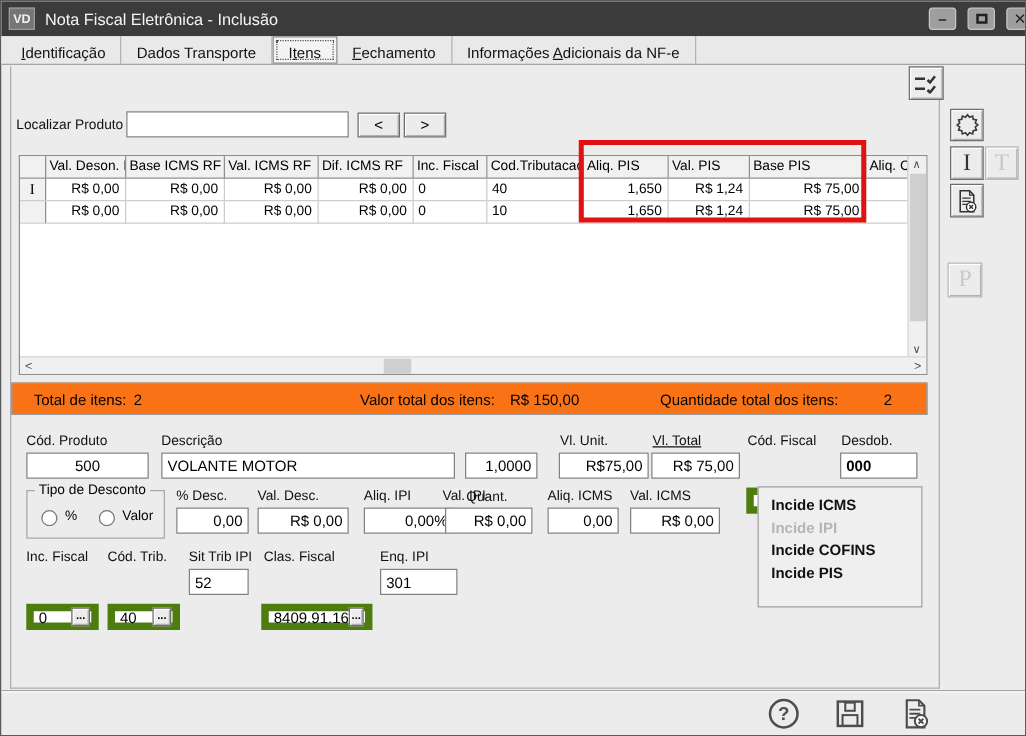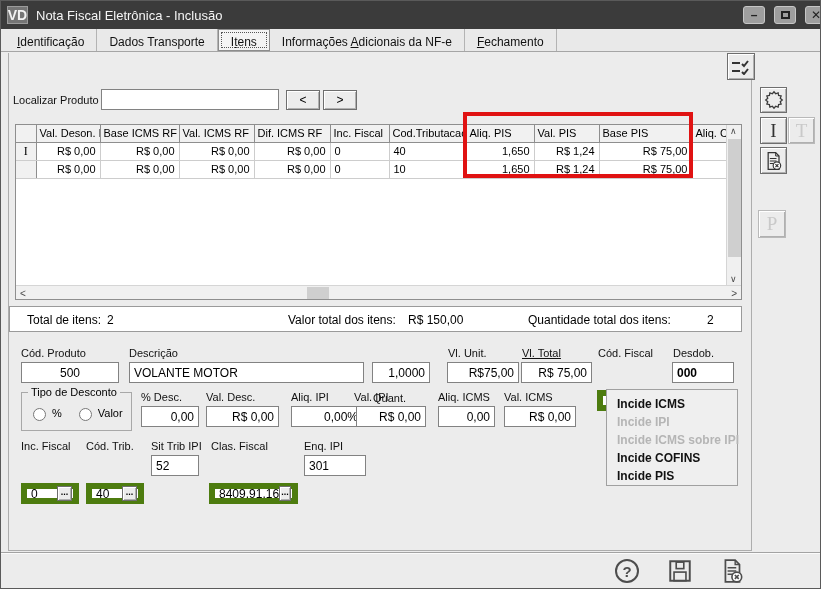--- a/index.html
+++ b/index.html
@@ -5,21 +5,21 @@
   * { box-sizing: border-box; }
   body { margin: 0; background: #666; }
   .window {
     position: relative; width: 821px; height: 589px;
     background: #ececec; overflow: hidden;
     font-family: "Liberation Sans", "DejaVu Sans", sans-serif;
     border: 1px solid #5a5a5a;
   }
   
   .titlebar { position: absolute; left:0; top:0; width:821px; height:28px; background:#3b3b3b; display:flex; align-items:center; }
-  .vd-badge { margin-left:6px; width:21px; height:18px; background:#757575; border:1px solid #9b9b9b; color:#f2f2f2; font-size:14px; font-weight:bold; display:flex; align-items:center; justify-content:center; }
+  .vd-badge { margin-left:6px; width:21px; height:18px; background:#757575; border:1px solid #9b9b9b; color:#f2f2f2; font-size:10px; font-weight:bold; display:flex; align-items:center; justify-content:center; }
   .title-text { color:#f5f5f5; font-size:13px; margin-left:8px; }
   .winbtn { position:absolute; top:5px; width:22px; height:18px; background:#9e9e9e; border:1px solid #c6c6c6; border-radius:3px; color:#222; font-size:12px; font-weight:bold; display:flex; align-items:center; justify-content:center; line-height:1; cursor:default; }
   .winbtn .sq { width:9px; height:8px; border:2px solid #222; }
   
   .tabstrip { position:absolute; left:0; top:28px; width:821px; height:23px; background:#e9e9e9; border-bottom:1px solid #a5a5a5; display:flex; align-items:stretch; padding-left:4px; }
   .tab { padding:3px 12px 0 12px; font-size:12px; color:#111; border-right:1px solid #b3b3b3; display:flex; align-items:center; }
   .tab.first { border-left:1px solid #b3b3b3; border-left:none; }
   .tab.selected { border:1px solid #8c8c8c; background:#f4f4f4; outline:1px dotted #555; outline-offset:-4px; }
   .tab .key { text-decoration: underline; }
   
@@ -43,21 +43,21 @@
   .grid td.sel { background:#f1f1f1; border-right:1px solid #8e8e8e; text-align:center; font-family:"Liberation Serif", serif; font-size:12px; }
   .ar { text-align:right; } .al { text-align:left; }
   .vscroll { position:absolute; right:0; top:0; width:15px; height:161px; background:#f0f0f0; border-left:1px solid #d5d5d5; }
   .vthumb { position:absolute; left:1px; top:14px; width:13px; height:118px; background:#cfcfcf; }
   .hscroll { position:absolute; left:0; bottom:0; width:725px; height:14px; background:#f0f0f0; border-top:1px solid #d5d5d5; }
   .hthumb { position:absolute; left:291px; top:1px; width:22px; height:12px; background:#cfcfcf; }
   .scroll-arrow { position:absolute; font-size:9px; color:#4a4a4a; line-height:1; }
   
   .hl-box { position:absolute; left:462px; top:111px; width:230px; height:66px; border:4px solid #e01212; pointer-events:none; }
   
-  .totals { position:absolute; left:8px; top:305px; width:733px; height:26px; background:#ffffff; border:1px solid #9a9a9a; font-size:12px; }
+  .totals { position:absolute; left:8px; top:305px; width:733px; height:26px; background:#f97316; border:1px solid #9a9a9a; font-size:12px; }
   .totals span { position:absolute; top:6px; white-space:nowrap; }
   
   .finput { position:absolute; height:21px; }
   .combo { position:absolute; height:21px; background:#fff; border:6px solid #4d7c0f; font-size:12px; display:flex; align-items:center;margin-top:28px; }
   .combo .val { flex:1; padding-left:4px; }
   .ellipsis-btn { width:15px; height:15px; margin-right:1px; font-size:9px; font-weight:bold; letter-spacing:0; padding-bottom:4px; }
   .groupbox { position:absolute; left:20px; top:391px; width:111px; height:39px; border:1px solid #a8a8a8; }
   .groupbox .gb-title { position:absolute; left:6px; top:-7px; background:#ececec; padding:0 3px; font-size:11px; }
   .radio-row { position:absolute; left:6px; top:12px; display:flex; gap:12px; font-size:11px; align-items:center; }
   .radio-row label { display:flex; align-items:center; gap:3px; }
@@ -96,24 +96,24 @@
     <div class="tab first">
         <span><span></span><span class="key">I</span><span>dentificação</span></span>
       </div>
     <div class="tab">
         <span><span>Dados Transporte</span><span class="key"></span><span></span></span>
       </div>
     <div class="tab selected">
         <span><span>I</span><span class="key">t</span><span>ens</span></span>
       </div>
     <div class="tab">
+        <span><span></span><span class="key">F</span><span>echamento</span></span>
+      </div>
+    <div class="tab">
         <span><span>Informações </span><span class="key">A</span><span>dicionais da NF-e</span></span>
-      </div>
-    <div class="tab">
-        <span><span></span><span class="key">F</span><span>echamento</span></span>
       </div>
   </div>
 
   <div class="panel"></div>
 
   <div class="btn3d side-btn" style="left:726px; top:52px; width:28px; height:27px;">
     <svg width="20" height="16" viewBox="0 0 20 16">
       <path d="M1,4 h8 M11,5 l2,2 l4,-5 M1,12 h8 M11,13 l2,2 l4,-5" stroke="#333" stroke-width="2" fill="none"></path>
     </svg>
   </div>
@@ -269,21 +269,20 @@
   <div class="flabel" style="left:353px; top:390px;">Val. IPI</div>
   <input class="sunken finput" style="left: 355px; top: 405px; width: 70px; text-align: right;" value="R$ 0,00">
   <div class="flabel" style="left:437px; top:390px;">Aliq. ICMS</div>
   <input class="sunken finput" style="left: 437px; top: 405px; width: 57px; text-align: right;" value="0,00">
   <div class="flabel" style="left:503px; top:390px;">Val. ICMS</div>
   <input class="sunken finput" style="left: 503px; top: 405px; width: 72px; text-align: right;" value="R$ 0,00">
 
   <div class="incide-box">
     <div class="incide-item">Incide ICMS</div>
     <div class="incide-item disabled">Incide IPI</div>
-    <div class="incide-item disabled">Incide ICMS sobre IPI</div>
     <div class="incide-item">Incide COFINS</div>
     <div class="incide-item">Incide PIS</div>
   </div>
 
   <div class="flabel" style="left:20px; top:439px;">Inc. Fiscal</div>
   <div class="combo" style="left:20px; top:454px; width:58px;">
     <span class="val">0</span>
     <div class="btn3d ellipsis-btn">...</div>
   </div>
   <div class="flabel" style="left:85px; top:439px;">Cód. Trib.</div>

